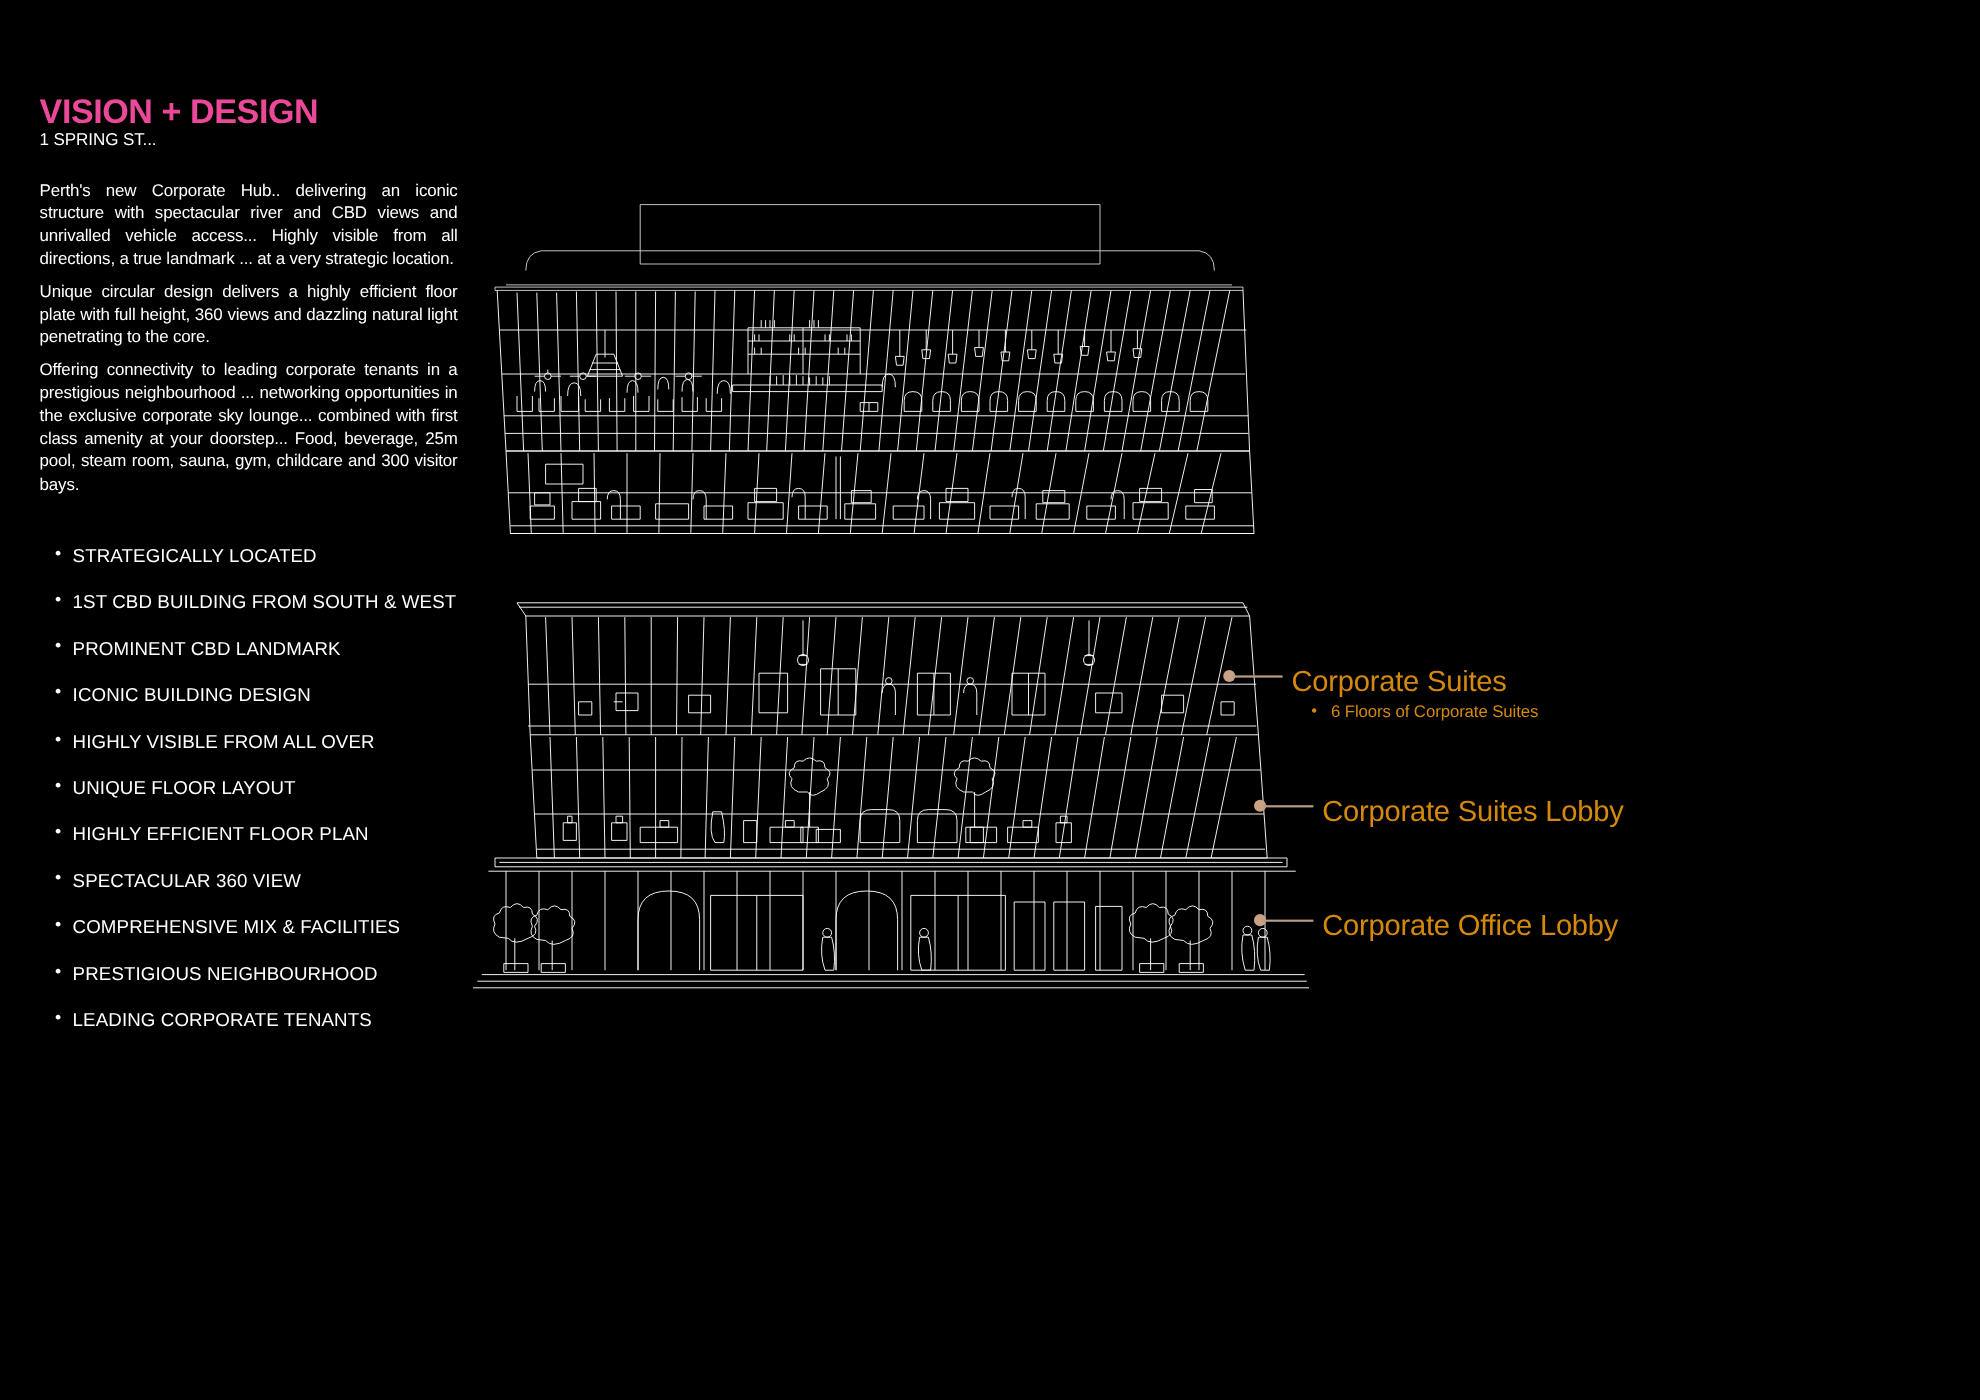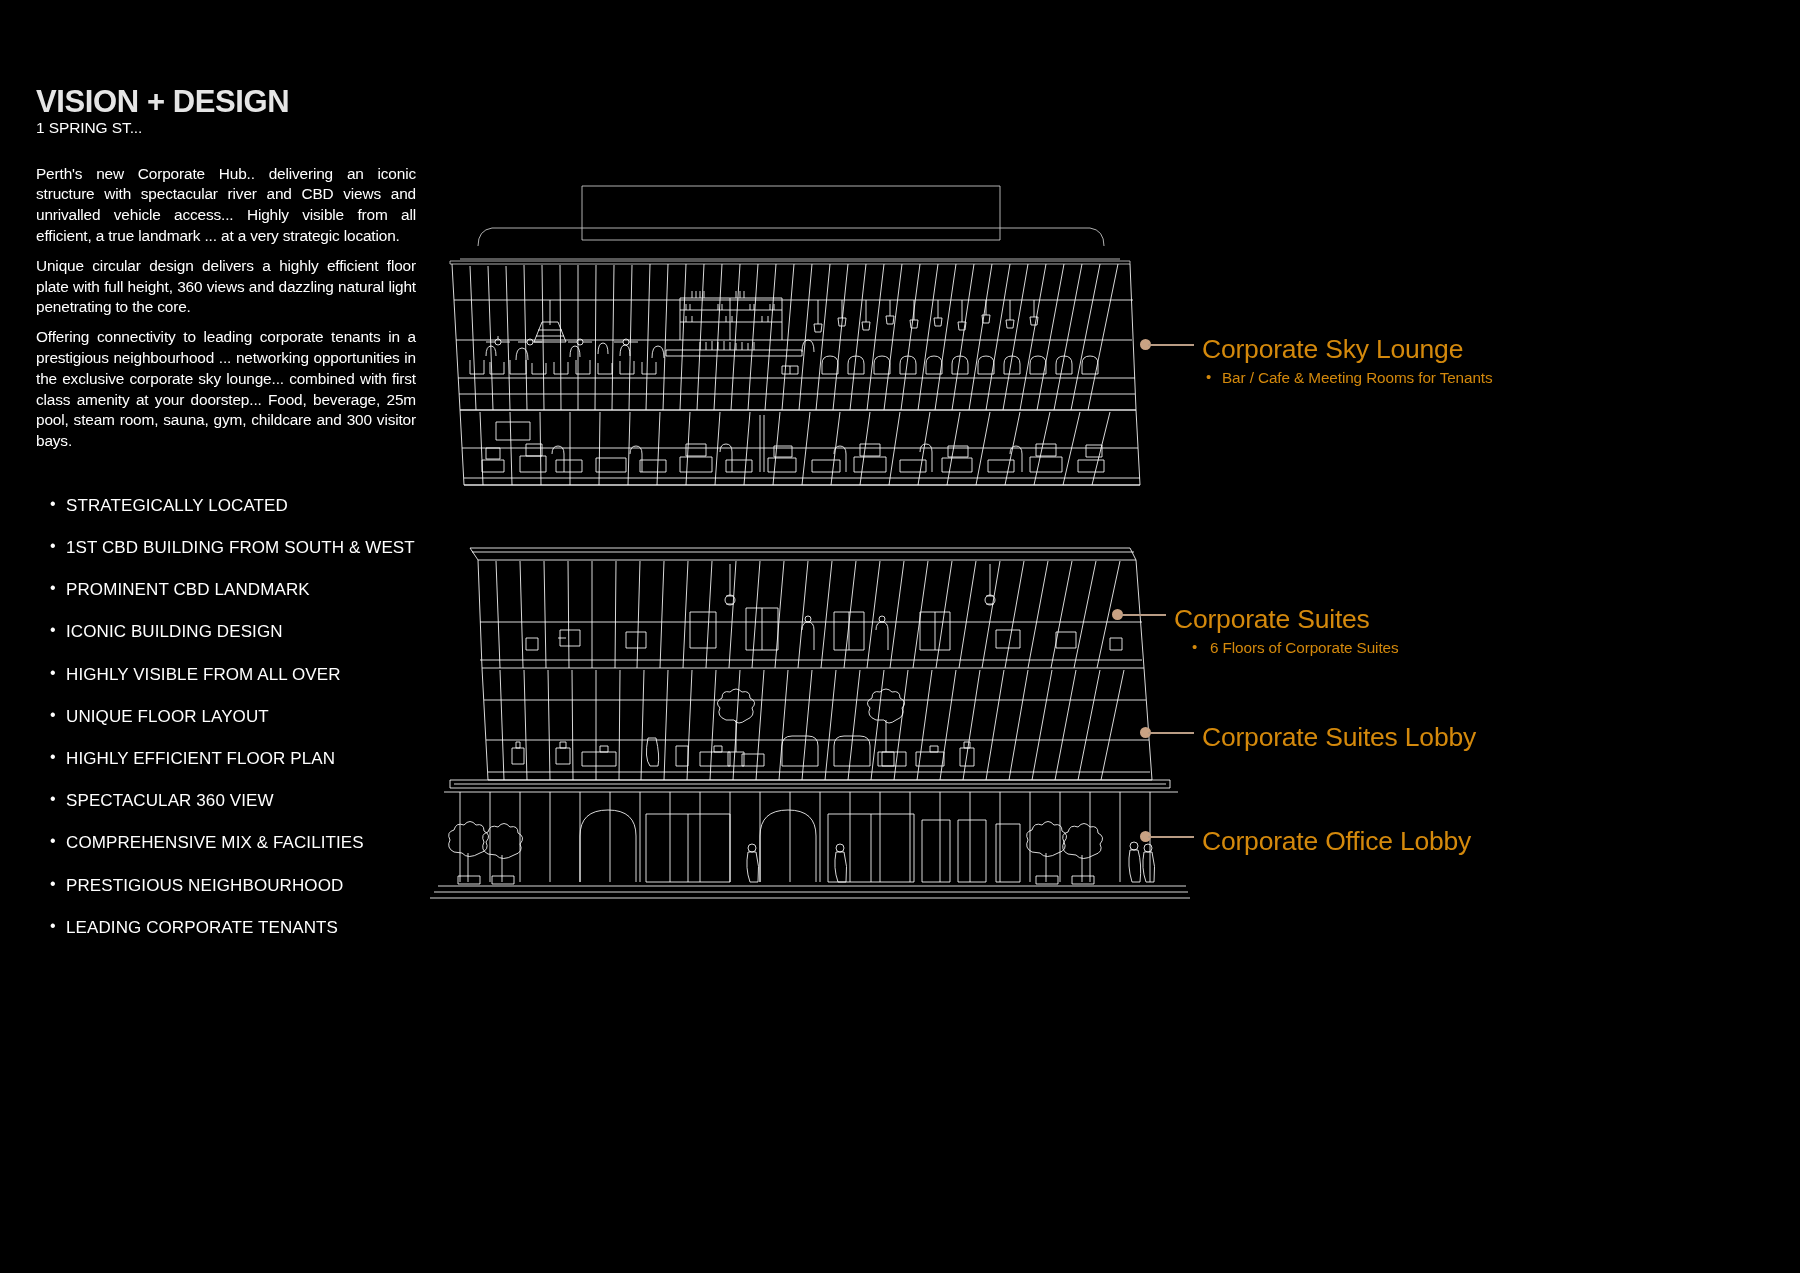--- a/index.html
+++ b/index.html
@@ -8,21 +8,21 @@
     background:#000000;
     font-family:"Liberation Sans", sans-serif;
     overflow:hidden;
   }
   #slide { position:relative; width:1800px; height:1273px; background:#000; }
 
   
   #left-col { position:absolute; left:36px; top:86px; width:420px; }
 
   #page-title {
-    font-size:31px; font-weight:bold; color:#e5e5e5;
+    font-size:31px; font-weight:bold; color:#ec4899;
     letter-spacing:-0.4px; line-height:1.05;
   }
 
   #address {
     font-size:15.5px; color:#ffffff;
     letter-spacing:-0.1px; font-weight:400;
   }
 
   .para {
     margin-top:9px; font-size:15.4px; line-height:20.8px;
@@ -77,21 +77,21 @@
 <body>
 
 <div id="slide">
 
   <div id="left-col">
 
     <div id="page-title">VISION + DESIGN</div>
 
     <div id="address">1 SPRING ST...</div>
 
-    <p class="para first">Perth's new Corporate Hub.. delivering an iconic structure with spectacular river and CBD views and unrivalled vehicle access... Highly visible from all efficient, a true landmark ... at a very strategic location.</p>
+    <p class="para first">Perth's new Corporate Hub.. delivering an iconic structure with spectacular river and CBD views and unrivalled vehicle access... Highly visible from all directions, a true landmark ... at a very strategic location.</p>
     <p class="para">Unique circular design delivers a highly efficient floor plate with full height, 360 views and dazzling natural light penetrating to the core.</p>
     <p class="para">Offering connectivity to leading corporate tenants in a prestigious neighbourhood ... networking opportunities in the exclusive corporate sky lounge... combined with first class amenity at your doorstep... Food, beverage, 25m pool, steam room, sauna, gym, childcare and 300 visitor bays.</p>
 
     <ul id="feature-list">
       <li>STRATEGICALLY LOCATED</li>
       <li>1ST CBD BUILDING FROM SOUTH &amp; WEST</li>
       <li>PROMINENT CBD LANDMARK</li>
       <li>ICONIC BUILDING DESIGN</li>
       <li>HIGHLY VISIBLE FROM ALL OVER</li>
       <li>UNIQUE FLOOR LAYOUT</li>
@@ -570,28 +570,20 @@
           </g>
 
           <path d="M8 726 L756 726"></path>
           <path d="M4 732 L758 732"></path>
           <path d="M0 738 L760 738"></path>
         </g>
       </g>
     </svg>
   </div>
 
-  <div class="callout" style="left:1140px; top:335px;">
-    <div class="lead">
-      <span class="dot"></span>
-      <span class="bar"></span>
-    </div>
-    <div class="ctitle">Corporate Sky Lounge</div>
-    <div class="csub">Bar / Cafe &amp; Meeting Rooms for Tenants</div>
-  </div>
 
 
   <div class="callout indent-sub" style="left:1112px; top:605px;">
     <div class="lead">
       <span class="dot"></span>
       <span class="bar"></span>
     </div>
     <div class="ctitle">Corporate Suites</div>
     <div class="csub">6 Floors  of Corporate Suites</div>
   </div>

